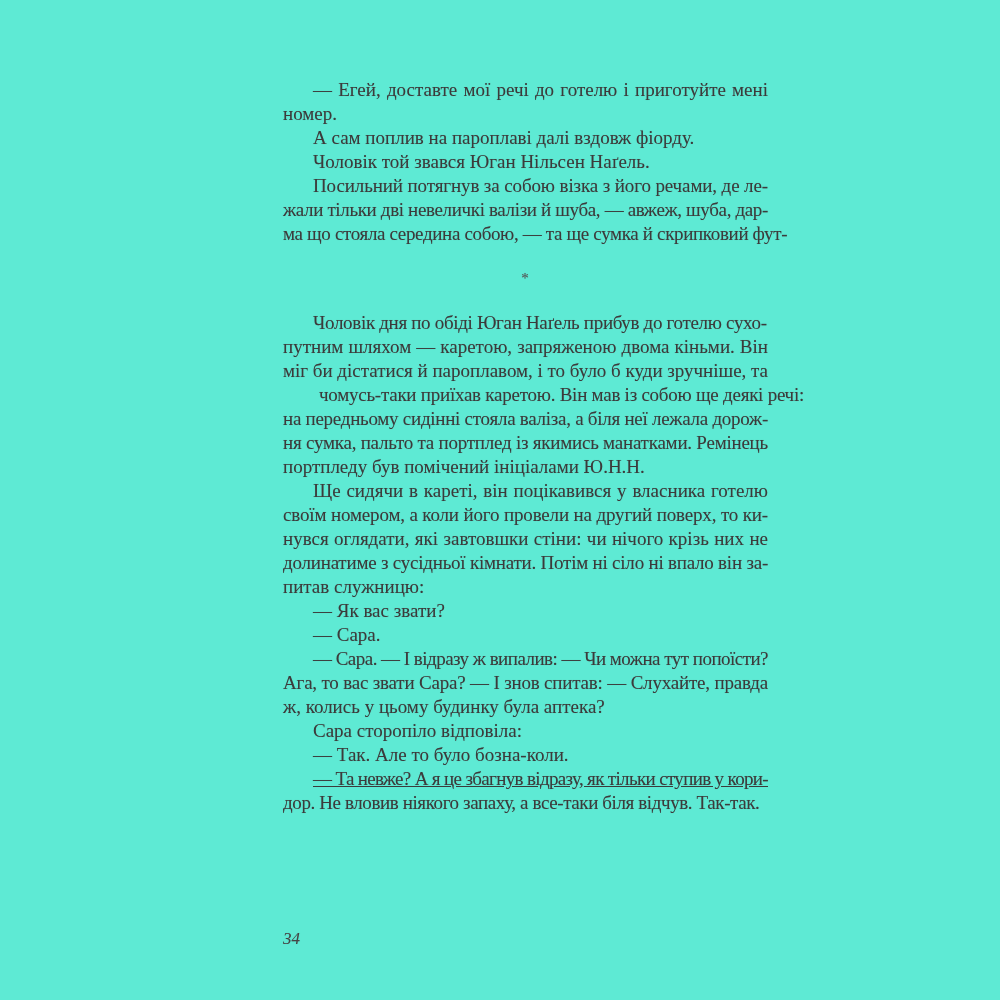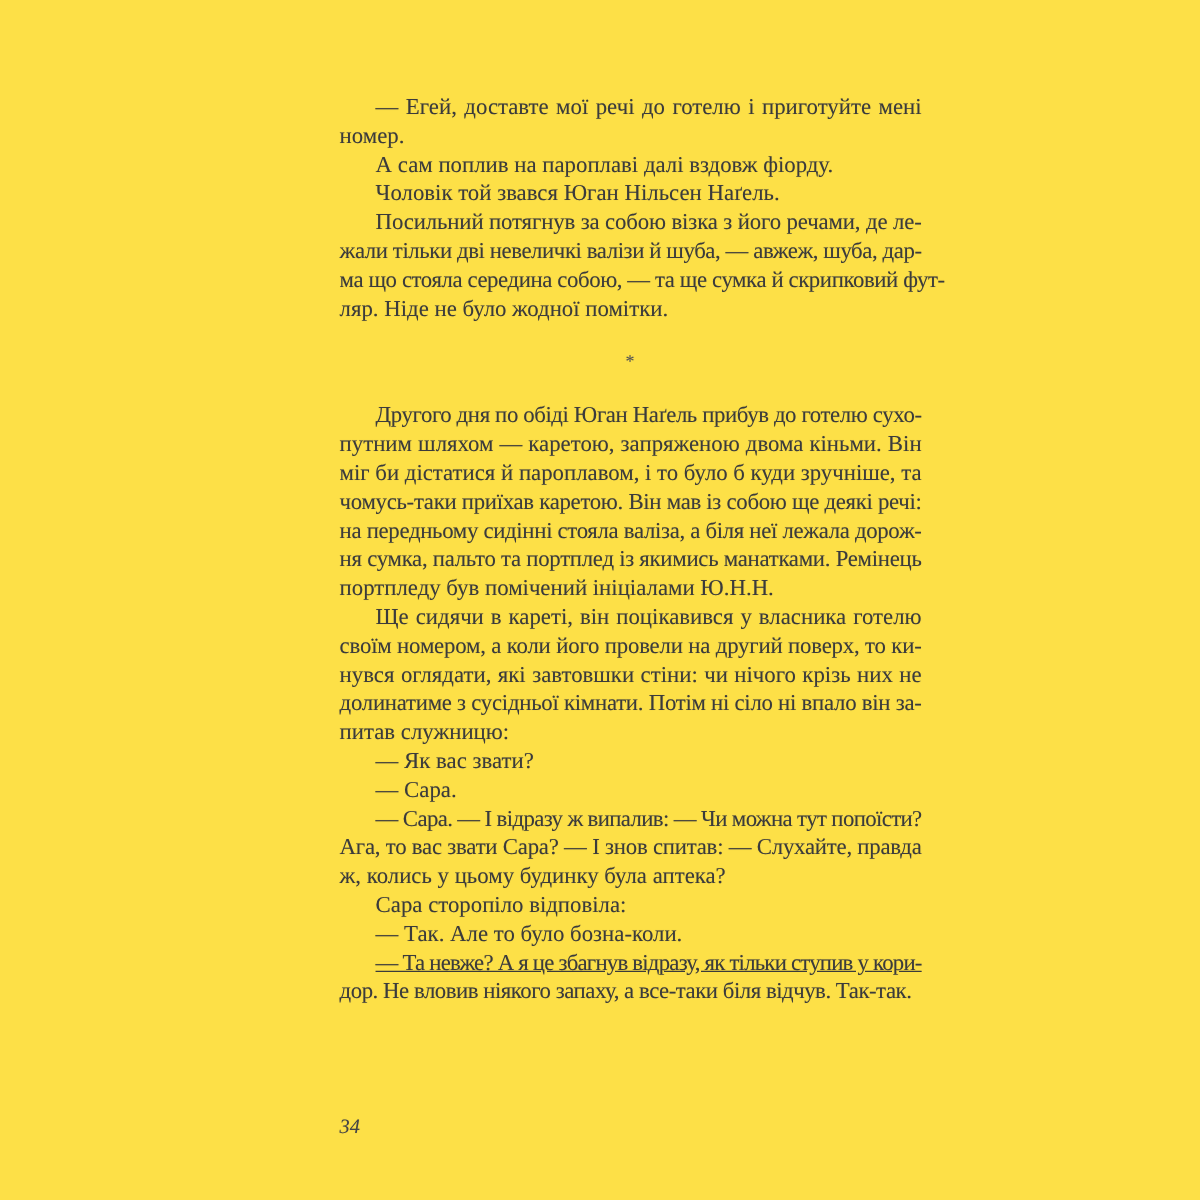--- a/index.html
+++ b/index.html
@@ -10,21 +10,21 @@
   body {
     width: 1000px;
     height: 1000px;
     position: relative;
     font-family: "Liberation Serif", "DejaVu Serif", serif;
     overflow: hidden;
   }
   .book-page {
     position: absolute;
     inset: 0;
-    background: #fde047;
+    background: #5eead4;
   }
   .text-block {
     position: absolute;
     left: 283px;
     top: 78px;
     width: 485px;
     color: #3b3b3b;
     font-size: 19px;
     text-shadow: 0 0 0.7px rgba(80,80,80,0.35);
   }
@@ -74,28 +74,27 @@
       <div class="paragraph">
         <div class="text-line ind"><span>А сам поплив на пароплаві далі вздовж фіорду.</span></div>
       </div>
       <div class="paragraph">
         <div class="text-line ind"><span>Чоловік той звався Юган Нільсен Наґель.</span></div>
       </div>
       <div class="paragraph">
         <div class="text-line ind fit"><span style="letter-spacing: -0.117045px;">Посильний потягнув за собою візка з його речами, де ле-</span></div>
         <div class="text-line fit"><span style="letter-spacing: -0.348177px;">жали тільки дві невеличкі валізи й шуба, — авжеж, шуба, дар-</span></div>
         <div class="text-line fit"><span style="letter-spacing: -0.343485px;">ма що стояла середина собою, — та ще сумка й скрипковий фут-</span></div>
-        <div class="text-line"><span>ляр. Ніде не було жодної помітки.</span></div>
       </div>
       <div class="separator">*</div>
       <div class="paragraph">
-        <div class="text-line ind fit"><span style="letter-spacing: -0.322727px;">Другого дня по обіді Юган Наґель прибув до готелю сухо-</span></div>
+        <div class="text-line ind fit"><span style="letter-spacing: -0.322727px;">Чоловік дня по обіді Юган Наґель прибув до готелю сухо-</span></div>
         <div class="text-line fit"><span style="word-spacing: 0.310268px;">путним шляхом — каретою, запряженою двома кіньми. Він</span></div>
         <div class="text-line fit"><span style="letter-spacing: -0.00859375px;">міг би дістатися й пароплавом, і то було б куди зручніше, та</span></div>
-        <div class="text-line fit"><span style="letter-spacing: -0.247135px;">чомусь-таки приїхав каретою. Він мав із собою ще деякі речі:</span></div>
+        <div class="text-line fit"><span style="letter-spacing: -0.247135px; margin-left: 36px;">чомусь-таки приїхав каретою. Він мав із собою ще деякі речі:</span></div>
         <div class="text-line fit"><span style="letter-spacing: -0.265625px;">на передньому сидінні стояла валіза, а біля неї лежала дорож-</span></div>
         <div class="text-line fit"><span style="letter-spacing: -0.231992px;">ня сумка, пальто та портплед із якимись манатками. Ремінець</span></div>
         <div class="text-line"><span>портпледу був помічений ініціалами Ю.Н.Н.</span></div>
       </div>
       <div class="paragraph">
         <div class="text-line ind fit"><span style="word-spacing: 1.08789px;">Ще сидячи в кареті, він поцікавився у власника готелю</span></div>
         <div class="text-line fit"><span style="letter-spacing: -0.154131px;">своїм номером, а коли його провели на другий поверх, то ки-</span></div>
         <div class="text-line fit"><span style="word-spacing: 0.625px;">нувся оглядати, які завтовшки стіни: чи нічого крізь них не</span></div>
         <div class="text-line fit"><span style="letter-spacing: -0.22127px;">долинатиме з сусідньої кімнати. Потім ні сіло ні впало він за-</span></div>
         <div class="text-line"><span>питав служницю:</span></div>

